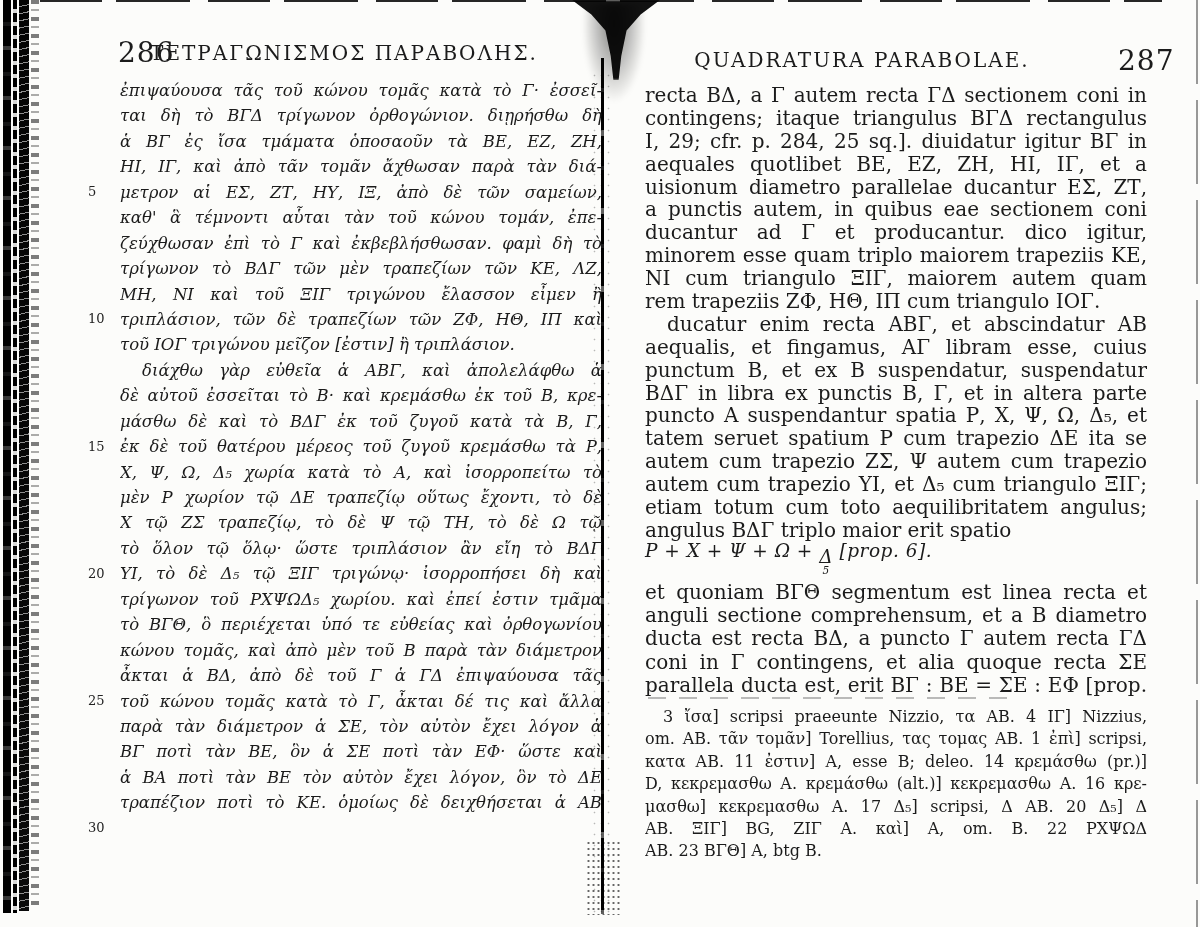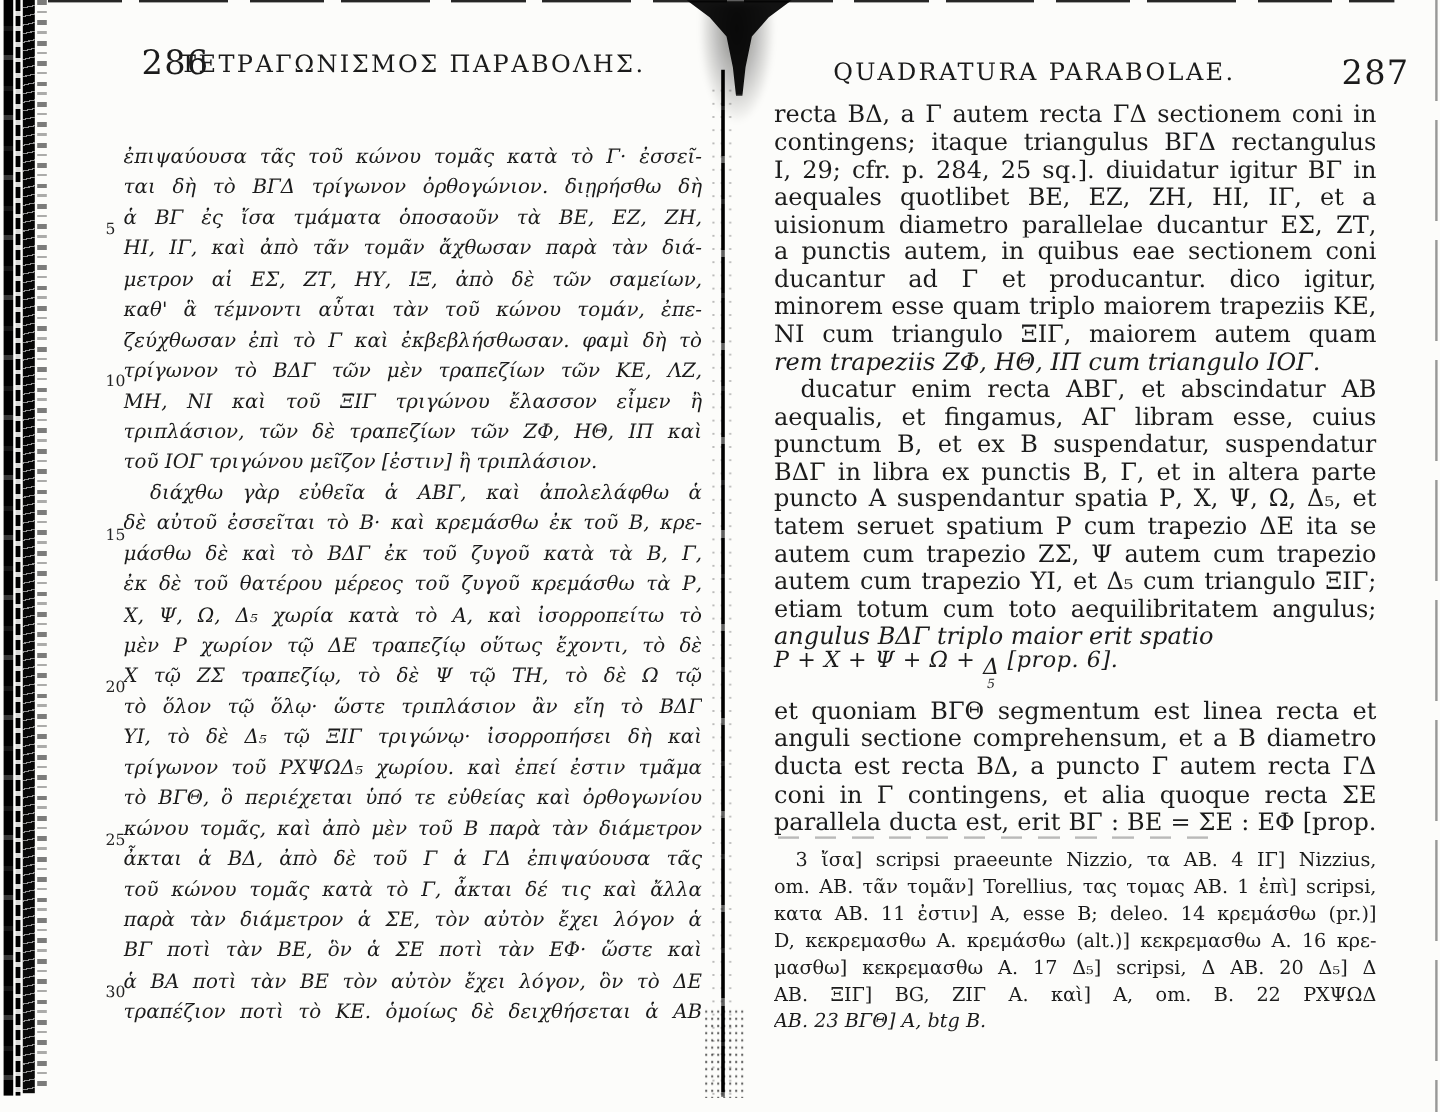--- a/index.html
+++ b/index.html
@@ -30,21 +30,21 @@
     background-image:radial-gradient(circle,rgba(0,0,0,.6) .7px,transparent 1.1px);background-size:7px 11px;}
   #gutter-tail{left:586px;top:840px;width:34px;height:75px;opacity:.75;
     background-image:radial-gradient(circle,rgba(0,0,0,.8) .9px,transparent 1.3px);background-size:5px 6px;}
   #rightline{left:1196px;top:0;width:2px;height:927px;opacity:.5;
     background:repeating-linear-gradient(180deg,#333 0 84px,transparent 84px 100px);}
   
   .runhead-num{position:absolute;font-size:28px;letter-spacing:1px;}
   .runhead-title{position:absolute;text-align:center;font-size:20px;letter-spacing:2px;white-space:nowrap;}
   .col{position:absolute;}
   .tl{display:block;text-align:justify;text-align-last:justify;overflow:hidden;white-space:normal;}
-  .tl.short{text-align-last:left;font-style:italic;}
+  .tl.short{text-align-last:left;}
   .tl.indent{text-indent:22px;}
   .greek .tl{height:25.45px;line-height:25.45px;font-style:italic;font-size:16.5px;}
   .latin1 .tl,.latin2 .tl{height:22.9px;line-height:22.9px;font-size:20px;}
   .latin2 .tl{height:23.2px;line-height:23.2px;}
   .apparatus .tl{height:22.4px;line-height:22.4px;font-size:16px;}
   .apparatus .tl.indent{text-indent:18px;}
   .margin-nums{position:absolute;left:88px;top:78px;width:14px;font-size:13px;color:#222;}
   .margin-nums span{position:absolute;left:0;}
   #formula{position:absolute;left:645px;top:540px;width:502px;height:36px;
     font-style:italic;font-size:18.5px;letter-spacing:.5px;}
@@ -74,21 +74,21 @@
 
 <div class="margin-nums">
   <span style="top:106px;">5</span>
   <span style="top:233px;">10</span>
   <span style="top:361px;">15</span>
   <span style="top:488px;">20</span>
   <span style="top:615px;">25</span>
   <span style="top:742px;">30</span>
 </div>
 
-<div class="col greek" style="left:103px;top:78px;width:482px;margin-top:40px;">
+<div class="col greek" style="left:120px;top:78px;width:482px;">
   <div class="tl">ἐπιψαύουσα τᾶς τοῦ κώνου τομᾶς κατὰ τὸ Γ· ἐσσεῖ-</div>
   <div class="tl">ται δὴ τὸ ΒΓΔ τρίγωνον ὀρθογώνιον. διῃρήσθω δὴ</div>
   <div class="tl">ἁ ΒΓ ἐς ἴσα τμάματα ὁποσαοῦν τὰ ΒΕ, ΕΖ, ΖΗ,</div>
   <div class="tl">ΗΙ, ΙΓ, καὶ ἀπὸ τᾶν τομᾶν ἄχθωσαν παρὰ τὰν διά-</div>
   <div class="tl">μετρον αἱ ΕΣ, ΖΤ, ΗΥ, ΙΞ, ἀπὸ δὲ τῶν σαμείων,</div>
   <div class="tl">καθ' ἃ τέμνοντι αὗται τὰν τοῦ κώνου τομάν, ἐπε-</div>
   <div class="tl">ζεύχθωσαν ἐπὶ τὸ Γ καὶ ἐκβεβλήσθωσαν. φαμὶ δὴ τὸ</div>
   <div class="tl">τρίγωνον τὸ ΒΔΓ τῶν μὲν τραπεζίων τῶν ΚΕ, ΛΖ,</div>
   <div class="tl">ΜΗ, ΝΙ καὶ τοῦ ΞΙΓ τριγώνου ἔλασσον εἶμεν ἢ</div>
   <div class="tl">τριπλάσιον, τῶν δὲ τραπεζίων τῶν ΖΦ, ΗΘ, ΙΠ καὶ</div>

